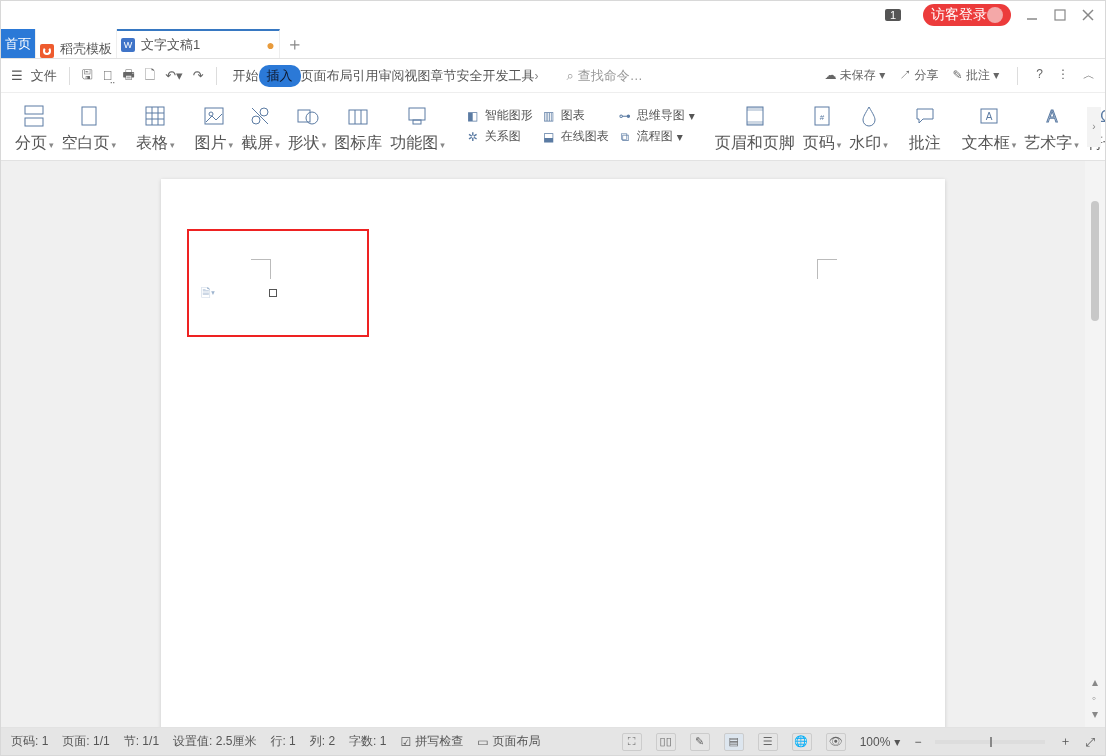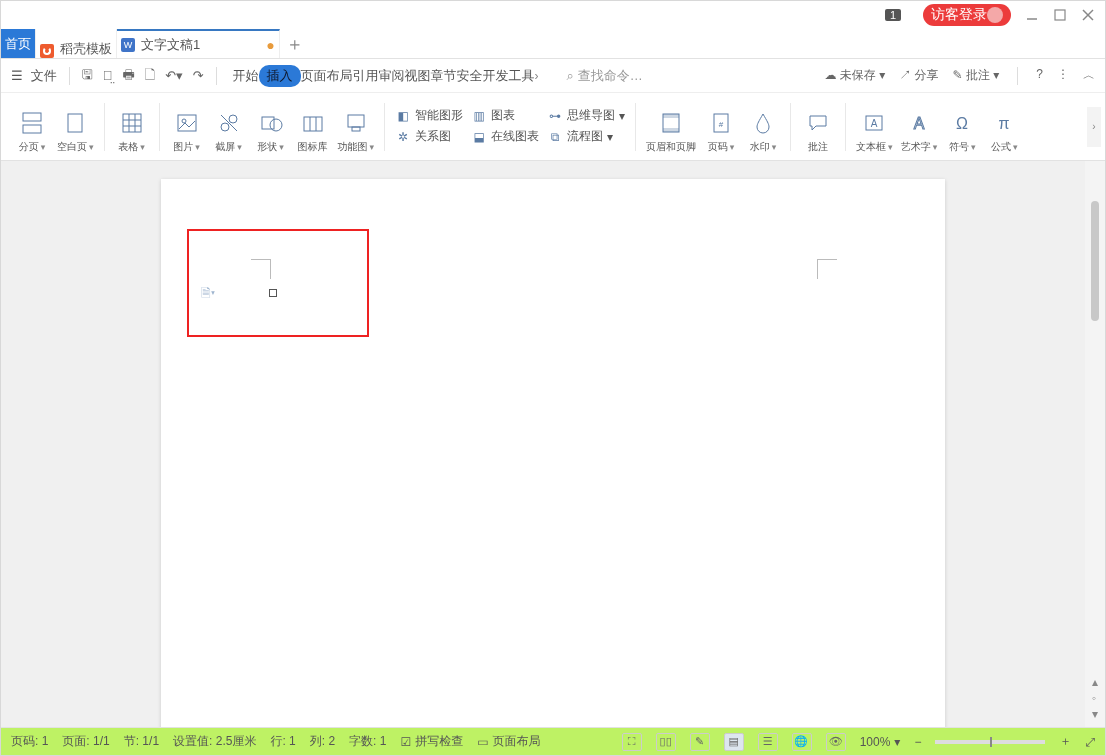--- a/index.html
+++ b/index.html
@@ -35,41 +35,41 @@
 .menubar .search { display: flex; align-items: center; gap: 4px; margin-left: 20px; color: #999; }
 .menubar .rightactions { margin-left: auto; display: flex; align-items: flex-start; gap: 14px; color: #666; font-size: 12px; }
 .menubar .chev { font-size: 12px; color: #888; }
 
 
 .ribbon { position: absolute; top: 92px; left: 0; right: 0; height: 68px; display: flex; align-items: center; padding: 0 10px; border-bottom: 1px solid #e2e2e2; background: #fff; font-size: 12px; color: #555; }
 .rgroup { display: flex; align-items: flex-end; gap: 8px; height: 100%; padding: 6px 4px; }
 .rsep { width: 1px; height: 48px; background: #e8e8e8; margin: 0 6px; align-self: center; }
 .rbtn { display: flex; flex-direction: column; align-items: center; justify-content: flex-end; gap: 4px; min-width: 34px; height: 56px; }
 .rbtn .ric { width: 26px; height: 26px; display: flex; align-items: center; justify-content: center; color: #5b7ba3; }
-.rbtn .lbl { font-size: 10px; white-space: nowrap; }
+.rbtn .lbl { font-size: 16px; white-space: nowrap; }
 .rbtn .dd::after { content: "▾"; font-size: 9px; margin-left: 2px; color: #888; }
 .rcol { display: flex; flex-direction: column; gap: 4px; justify-content: center; height: 56px; }
 .rcol .ritem { display: flex; align-items: center; gap: 4px; font-size: 12px; color: #555; white-space: nowrap; }
 .rcol .ritem .sic { width: 16px; height: 16px; color: #5b7ba3; display: inline-flex; align-items: center; justify-content: center; }
 .ribbon-collapse { position: absolute; right: 4px; top: 50%; transform: translateY(-50%); width: 14px; height: 40px; background: #f3f3f3; display: flex; align-items: center; justify-content: center; color: #888; font-size: 10px; }
 
 
 .canvas { position: absolute; top: 160px; left: 0; right: 0; bottom: 28px; background: #f0f0f0; overflow: hidden; }
 .page { position: absolute; left: 160px; top: 18px; width: 784px; height: 560px; background: #fff; box-shadow: 0 1px 4px rgba(0,0,0,.15); }
 .highlight { position: absolute; left: 186px; top: 228px; width: 182px; height: 108px; border: 2px solid #e22; pointer-events: none; }
 .margin-mark { position: absolute; width: 20px; height: 20px; border-left: 1px solid #bbb; border-bottom: 1px solid #bbb; }
 .cursor-blk { position: absolute; width: 8px; height: 8px; border: 1px solid #555; }
 .doc-handle { position: absolute; width: 16px; height: 14px; display: flex; align-items: center; color: #9fb5cf; font-size: 12px; }
 .vscroll { position: absolute; right: 0; top: 160px; bottom: 28px; width: 20px; background: #f4f4f4; display: flex; flex-direction: column; align-items: center; }
 .vscroll .thumb { width: 8px; height: 120px; background: #c8c8c8; border-radius: 4px; margin-top: 40px; }
 .vscroll .nav { margin-top: auto; display: flex; flex-direction: column; gap: 2px; color: #888; font-size: 12px; padding-bottom: 6px; }
 .sidegrip { position: absolute; right: 2px; top: 168px; width: 14px; height: 16px; background: #eee; color: #888; font-size: 10px; display: flex; align-items: center; justify-content: center; }
 
 
-.statusbar { position: absolute; left: 0; right: 0; bottom: 0; height: 28px; display: flex; align-items: center; padding: 0 10px; font-size: 12px; color: #555; gap: 14px; border-top: 1px solid #e2e2e2; background: #bef264; justify-content: flex-end; }
+.statusbar { position: absolute; left: 0; right: 0; bottom: 0; height: 28px; display: flex; align-items: center; padding: 0 10px; font-size: 12px; color: #555; gap: 14px; border-top: 1px solid #e2e2e2; background: #e5e5e5; justify-content: flex-end; }
 .statusbar .sitem { display: flex; align-items: center; gap: 4px; }
 .statusbar .spacer { flex: 1; }
 .statusbar .viewbtn { width: 20px; height: 18px; border: 1px solid #ccc; border-radius: 2px; display: flex; align-items: center; justify-content: center; color: #666; font-size: 11px; }
 .statusbar .viewbtn.active { background: #dde6ef; }
 .statusbar .zoom-track { width: 110px; height: 4px; background: #ddd; position: relative; }
 .statusbar .zoom-track::after { content: ""; position: absolute; left: 50%; top: -3px; width: 2px; height: 10px; background: #888; }
 
 svg { display: block; }
 </style>
 </head>

